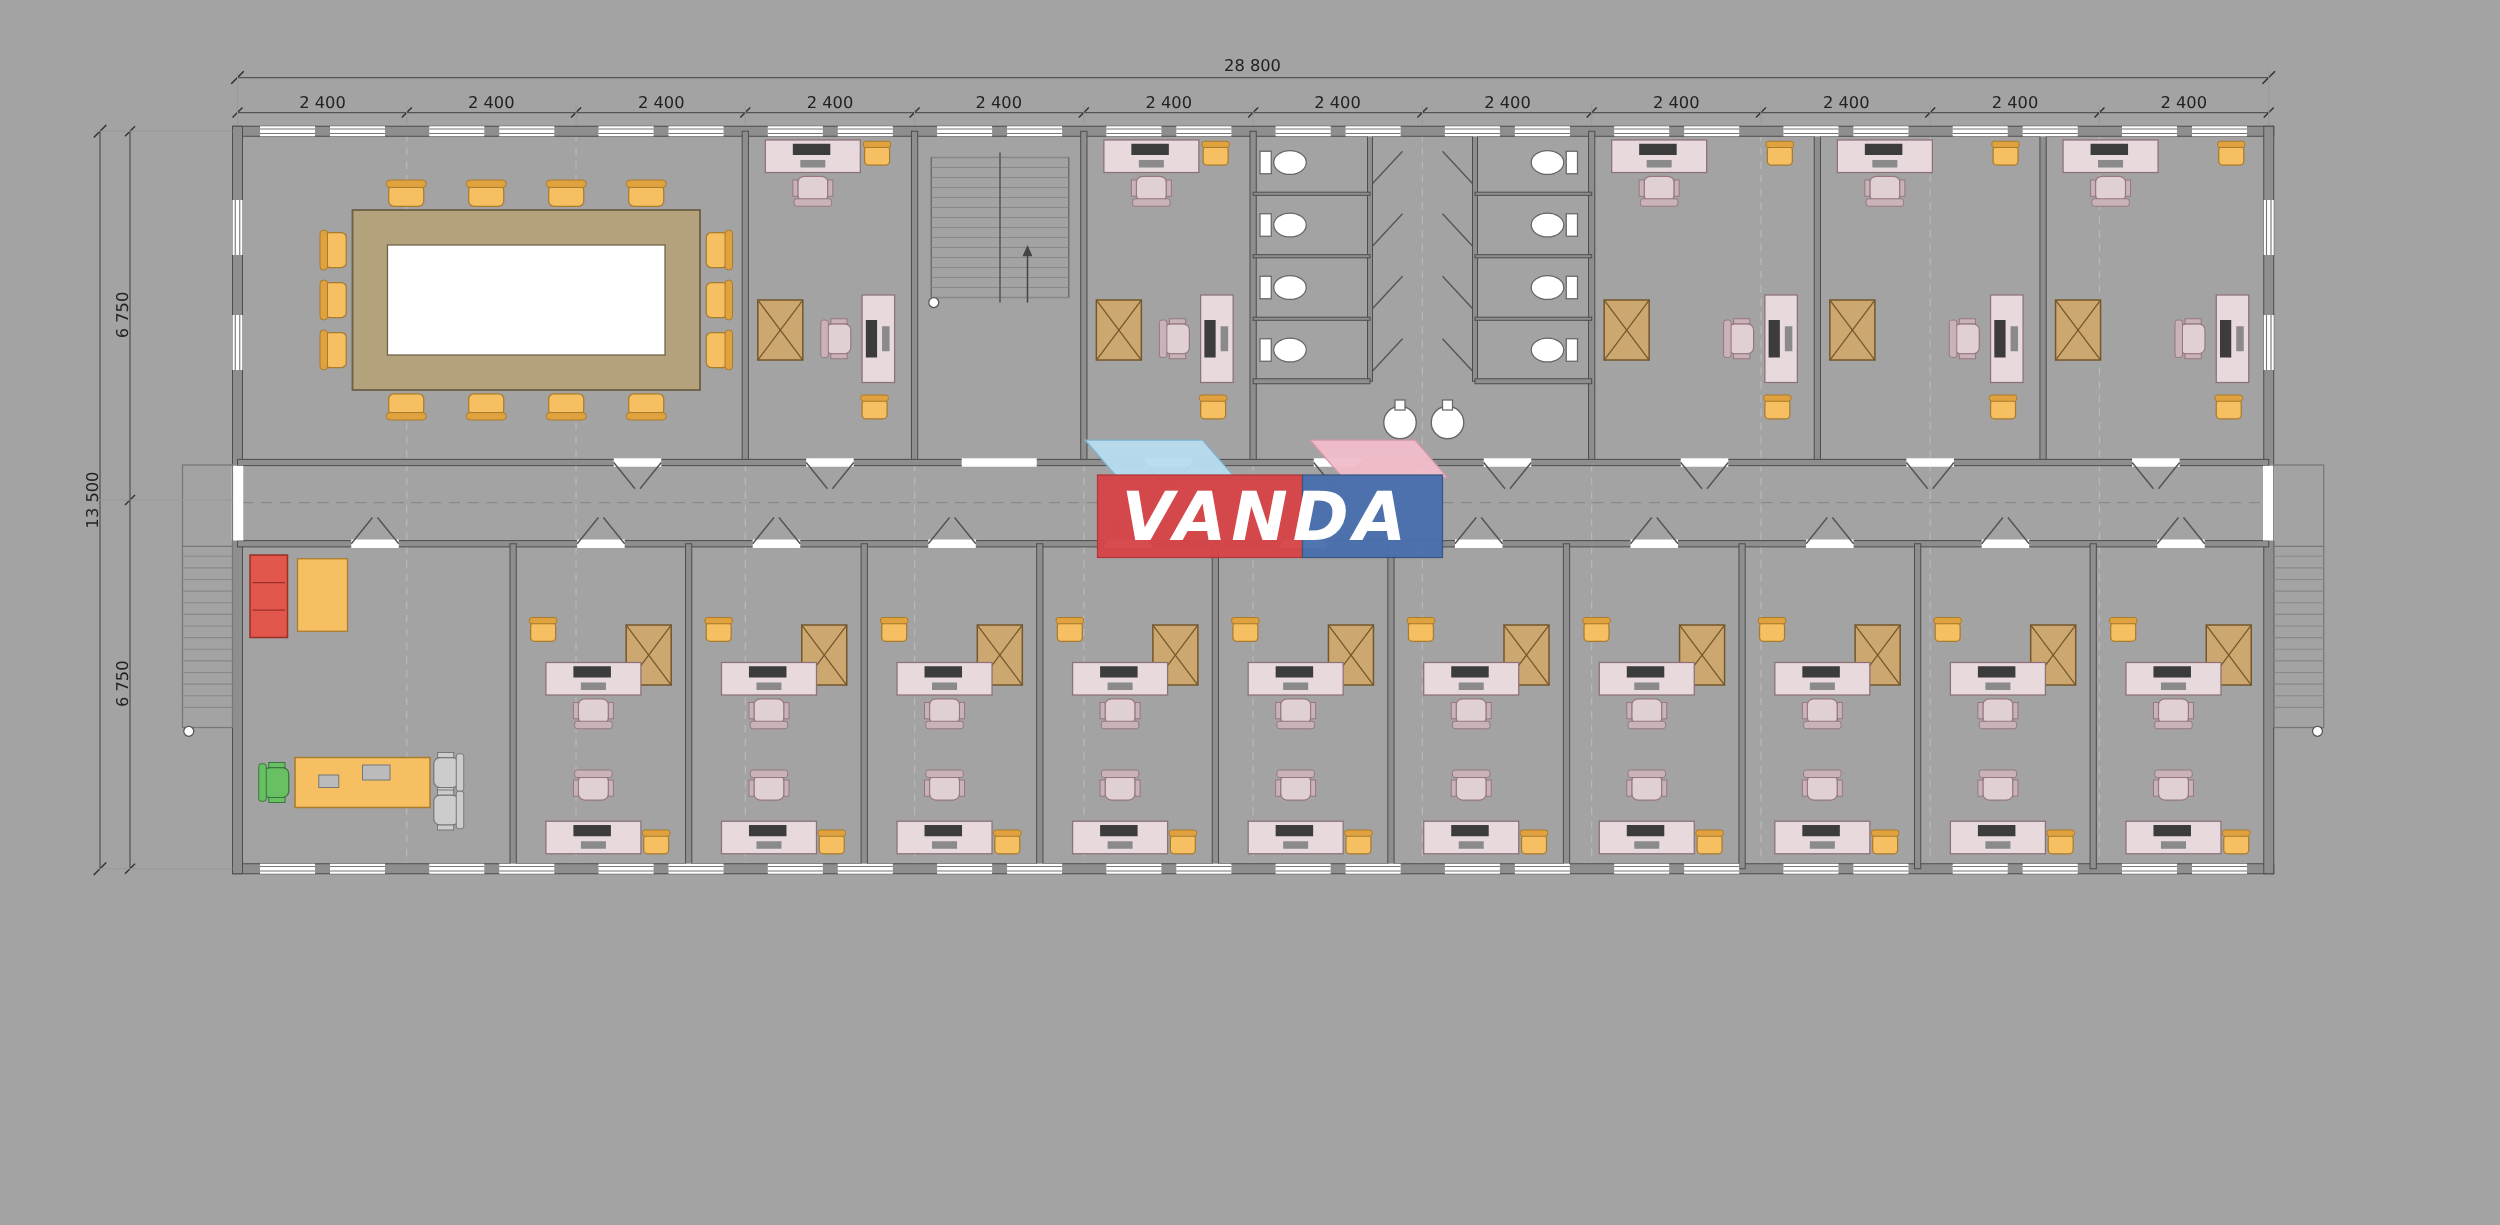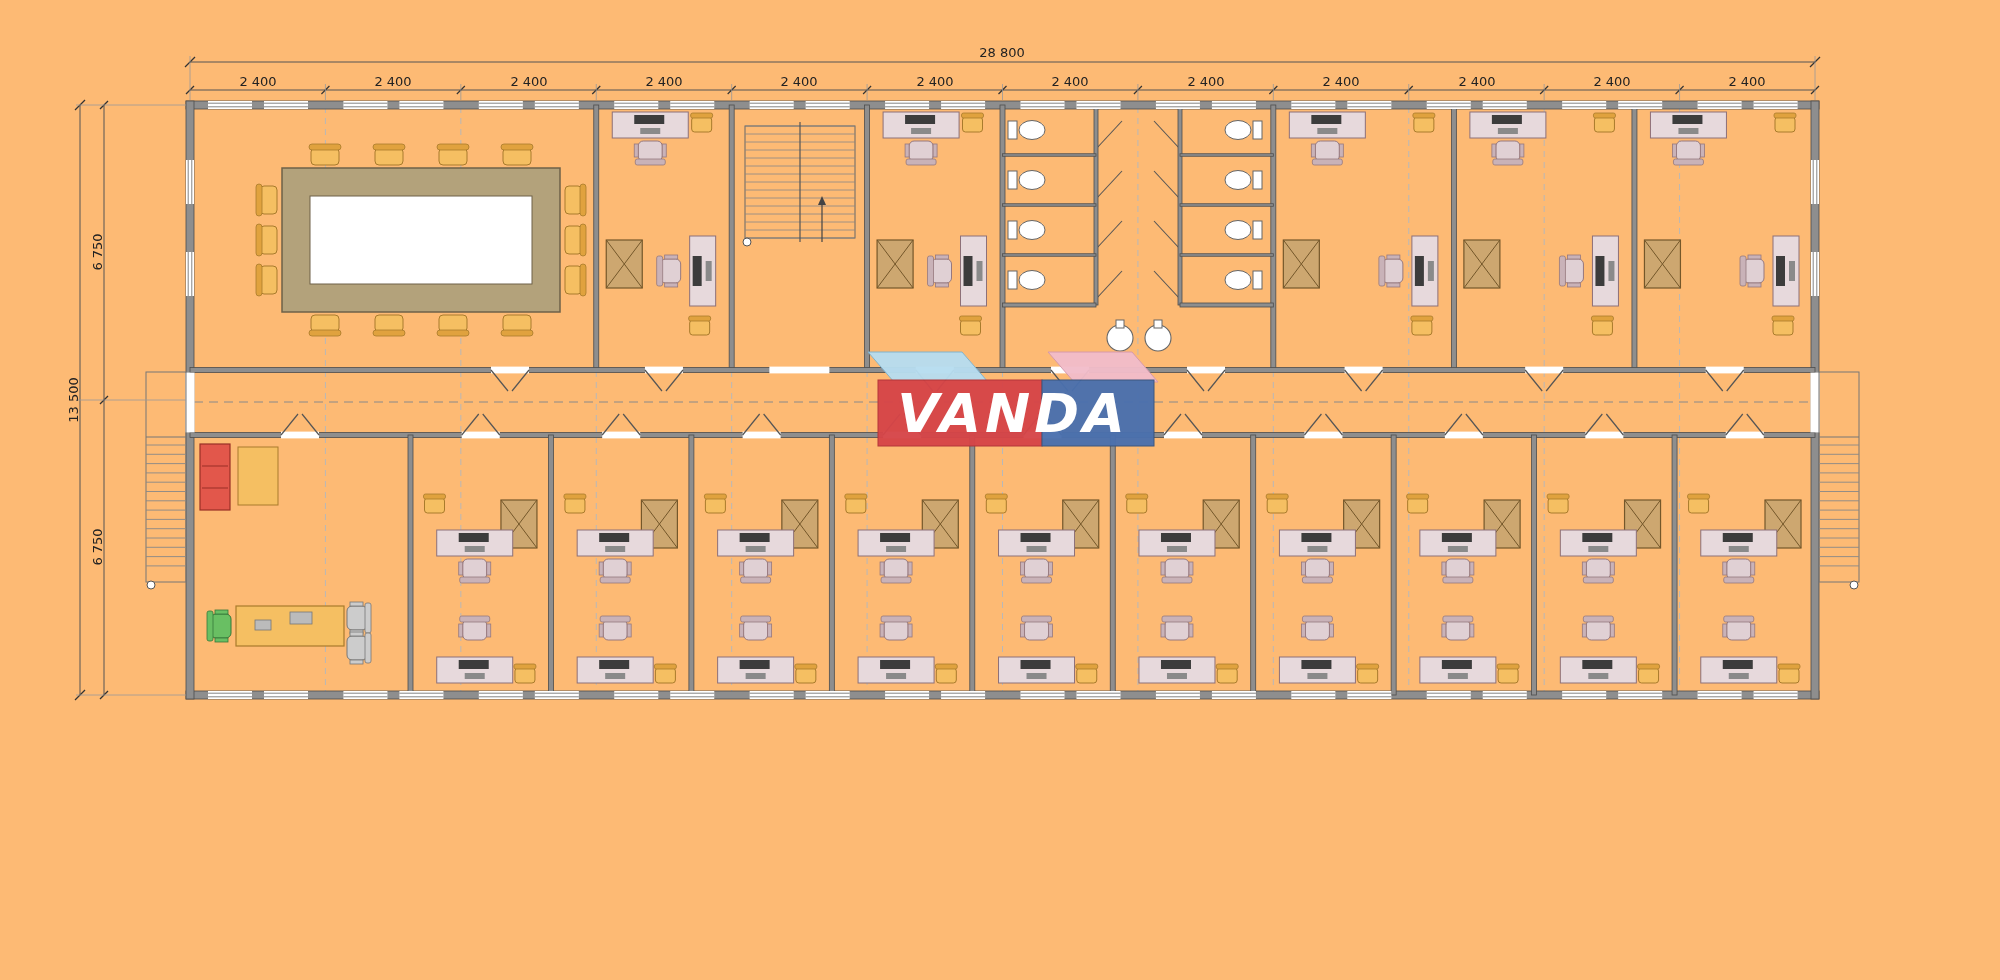--- a/index.html
+++ b/index.html
@@ -1,16 +1,16 @@
 <!DOCTYPE html>
 <html><head>
 <meta charset="utf-8">
 <style>
   html,body{margin:0;padding:0;background:#ffffff;}
-  .page{position:relative;width:2000px;height:980px;background:#fdba74;overflow:hidden;
+  .page{position:relative;width:2000px;height:980px;background:#a3a3a3;overflow:hidden;
         font-family:"DejaVu Sans",sans-serif;}
   svg{position:absolute;left:0;top:0;}
   text.dim{font-size:13px;fill:#222;font-family:"DejaVu Sans",sans-serif;}
   text.logo-text{font-size:54px;font-weight:bold;font-style:italic;fill:#ffffff;
                  letter-spacing:4px;font-family:"DejaVu Sans",sans-serif;}
 </style>
 </head>
 <body>
 
 <div class="page">

